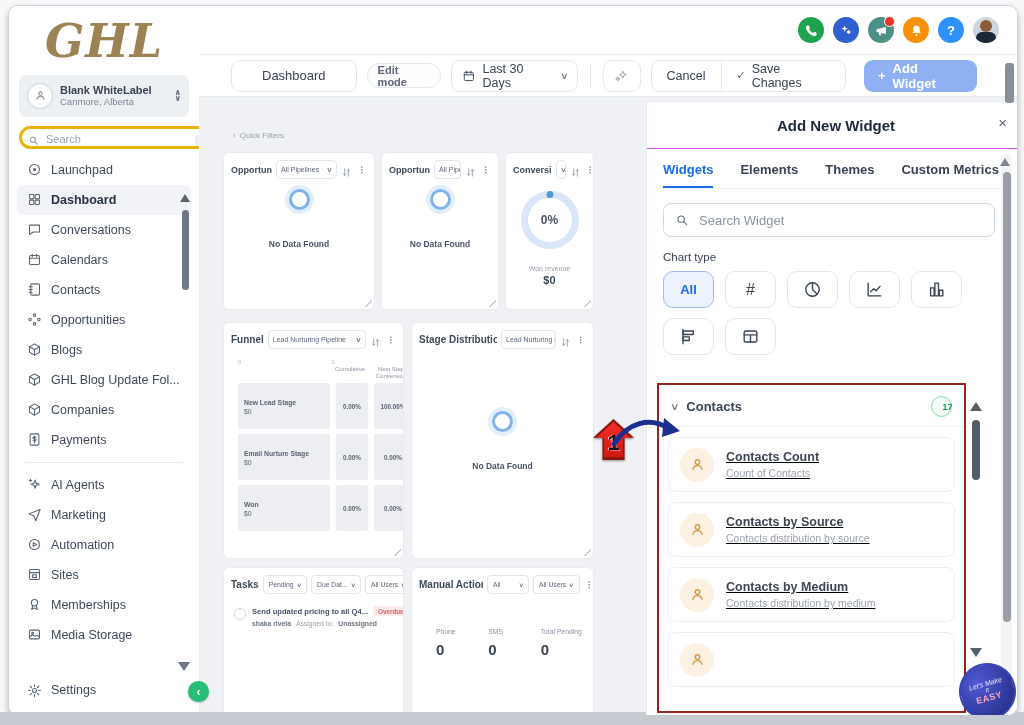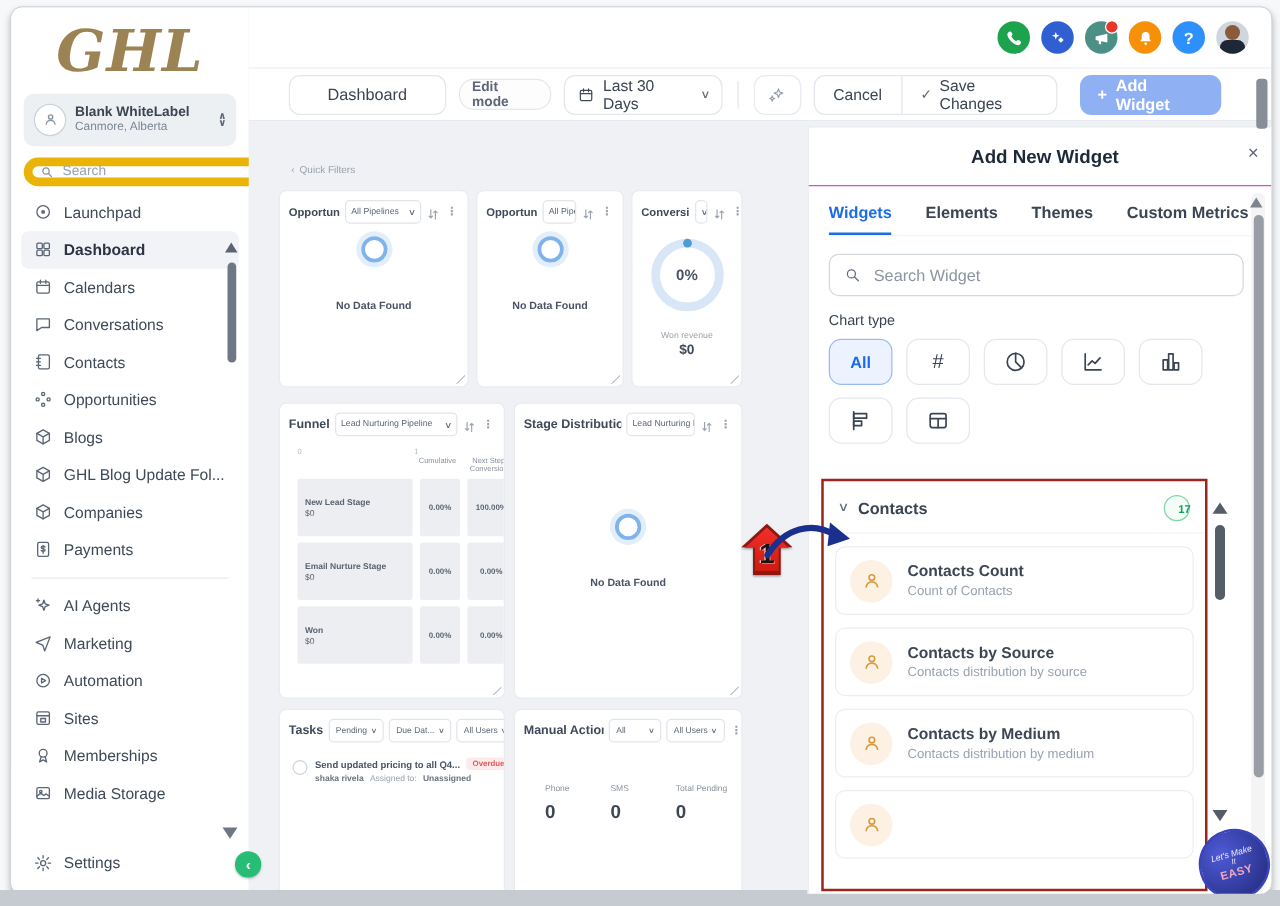--- a/index.html
+++ b/index.html
@@ -14,21 +14,21 @@
   .sidebar{position:absolute;left:0;top:0;width:190px;height:100%;background:#fff;border-right:1px solid #e7eaee;}
   .logo{margin-top:10px;text-align:center;font-family:"DejaVu Serif","Liberation Serif",serif;
         font-weight:700;font-size:46px;color:#9c8354;letter-spacing:1px;line-height:1.1;font-style:italic;}
   .account{margin:8px 10px 0;height:42px;background:#edf0f3;border-radius:8px;display:flex;align-items:center;gap:7px;padding:0 8px;box-sizing:border-box;}
   .acc-av{width:24px;height:24px;border-radius:50%;background:#fff;border:1px solid #cbd2da;display:flex;align-items:center;justify-content:center;flex:none;}
   .acc-txt{flex:1;min-width:0;}
   .acc-name{font-size:11px;font-weight:700;color:#3a4453;white-space:nowrap;}
   .acc-loc{font-size:9.5px;color:#7b8596;white-space:nowrap;}
   .acc-chev{display:flex;flex-direction:column;align-items:center;color:#5d6677;font-size:8px;line-height:6px;font-weight:700;}
   .searchrow{margin:9px 10px 4px;display:flex;gap:6px;align-items:center;}
-  .search{flex:1;height:23px;border:7px solid #eab308;border-radius:12px;background:#fff;display:flex;align-items:center;gap:5px;padding:0 6px;box-sizing:border-box;}
+  .search{flex:1;height:23px;border:3px solid #eab308;border-radius:12px;background:#fff;display:flex;align-items:flex-end;gap:5px;padding:0 6px;box-sizing:border-box;}
   .search input{border:0;outline:0;flex:1;min-width:0;font-size:11px;color:#475467;background:transparent;font-family:inherit;}
   .search input::placeholder{color:#98a2b3;}
   .kbd{font-size:8px;color:#5d6677;background:#e9ecf0;border-radius:3px;padding:1px 4px;flex:none;}
   .sparkbtn{width:22px;height:22px;border-radius:6px;display:flex;align-items:center;justify-content:center;flex:none;}
   .nav{margin-top:6px;}
   .nitem{height:30px;margin:0 8px;padding:0 0 0 10px;display:flex;align-items:center;gap:9px;border-radius:6px;
          font-size:12.5px;color:#3f4a59;font-weight:500;white-space:nowrap;overflow:hidden;}
   .nitem.active{background:#f1f3f6;font-weight:700;color:#2b3444;}
   .nicon{width:15px;height:15px;flex:none;display:flex;}
   .nicon svg{width:15px;height:15px;stroke:#5a6575;fill:none;stroke-width:1.7;stroke-linecap:round;stroke-linejoin:round;}
@@ -168,21 +168,21 @@
   .ctbtn .hash{font-size:16px;color:#3a4453;font-weight:500;}
   .redbox{position:absolute;left:10px;top:281px;width:309px;height:330px;border:2.5px solid #9c241c;box-sizing:border-box;background:#fff;}
   .sec-head{display:flex;align-items:center;gap:8px;padding:11px 12px 9px;border-bottom:1px solid #f2f4f6;}
   .sec-chev{font-size:10px;color:#667085;transform:scaleX(1.3);}
   .sec-title{font-size:13px;font-weight:700;color:#3a4453;}
   .sec-count{margin-left:auto;width:21px;height:21px;border-radius:50%;border:1.5px solid #82d7a8;background:#f3fcf7;color:#12a159;
              font-size:9px;font-weight:700;display:flex;align-items:center;justify-content:center;box-sizing:border-box;padding-left:12px;}
   .witem{margin:10px 9px 0;height:55px;border:1px solid #eceef2;border-radius:8px;display:flex;align-items:center;gap:12px;padding:0 11px;box-sizing:border-box;overflow:hidden;}
   .wicon{width:34px;height:34px;border-radius:50%;background:#fcf1e2;display:flex;align-items:center;justify-content:center;flex:none;}
   .wicon svg{width:17px;height:17px;stroke:#d99a3d;fill:none;stroke-width:1.8;stroke-linecap:round;stroke-linejoin:round;}
-  .wtxt{min-width:0;}
+  .wtxt{min-width:0;text-decoration:underline;}
   .wtitle{font-size:12.5px;font-weight:700;color:#3d4654;white-space:nowrap;}
   .wdesc{font-size:10.5px;color:#9aa2b0;margin-top:3px;white-space:nowrap;}
   
   .in-up{position:absolute;left:323px;top:300px;width:0;height:0;border-left:6px solid transparent;border-right:6px solid transparent;border-bottom:9px solid #555d68;}
   .in-thumb{position:absolute;left:325px;top:318px;width:8px;height:60px;background:#555d68;border-radius:4px;}
   .in-down{position:absolute;left:323px;top:546px;width:0;height:0;border-left:6px solid transparent;border-right:6px solid transparent;border-top:9px solid #555d68;}
   
   .p-track{position:absolute;right:13px;top:52px;width:11px;height:560px;background:#f4f4f5;border-radius:6px;}
   .p-up{position:absolute;right:15px;top:56px;width:0;height:0;border-left:5px solid transparent;border-right:5px solid transparent;border-bottom:8px solid #7d848e;}
   .p-thumb{position:absolute;right:14px;top:70px;width:8px;height:450px;background:#999ea6;border-radius:4px;}
@@ -254,33 +254,33 @@
               <rect x="13" y="4" width="7" height="7" rx="1.5"></rect>
               <rect x="4" y="13" width="7" height="7" rx="1.5"></rect>
               <rect x="13" y="13" width="7" height="7" rx="1.5"></rect>
             </svg>
           </span>
         <span>Dashboard</span>
       </div>
       <div class="nitem">
         <span class="nicon">
             <svg viewBox="0 0 24 24">
+              <path d="M4 5h16v11H10l-6 4z"></path>
+            </svg>
+          </span>
+        <span>Conversations</span>
+      </div>
+      <div class="nitem">
+        <span class="nicon">
+            <svg viewBox="0 0 24 24">
               <rect x="4" y="5.5" width="16" height="14.5" rx="2"></rect>
               <path d="M4 10h16M8.5 3.5v4M15.5 3.5v4"></path>
             </svg>
           </span>
         <span>Calendars</span>
-      </div>
-      <div class="nitem">
-        <span class="nicon">
-            <svg viewBox="0 0 24 24">
-              <path d="M4 5h16v11H10l-6 4z"></path>
-            </svg>
-          </span>
-        <span>Conversations</span>
       </div>
       <div class="nitem">
         <span class="nicon">
             <svg viewBox="0 0 24 24">
               <rect x="6" y="3" width="14" height="18" rx="2"></rect>
               <path d="M3.5 7.5h5M3.5 12h5M3.5 16.5h5"></path>
             </svg>
           </span>
         <span>Contacts</span>
       </div>

